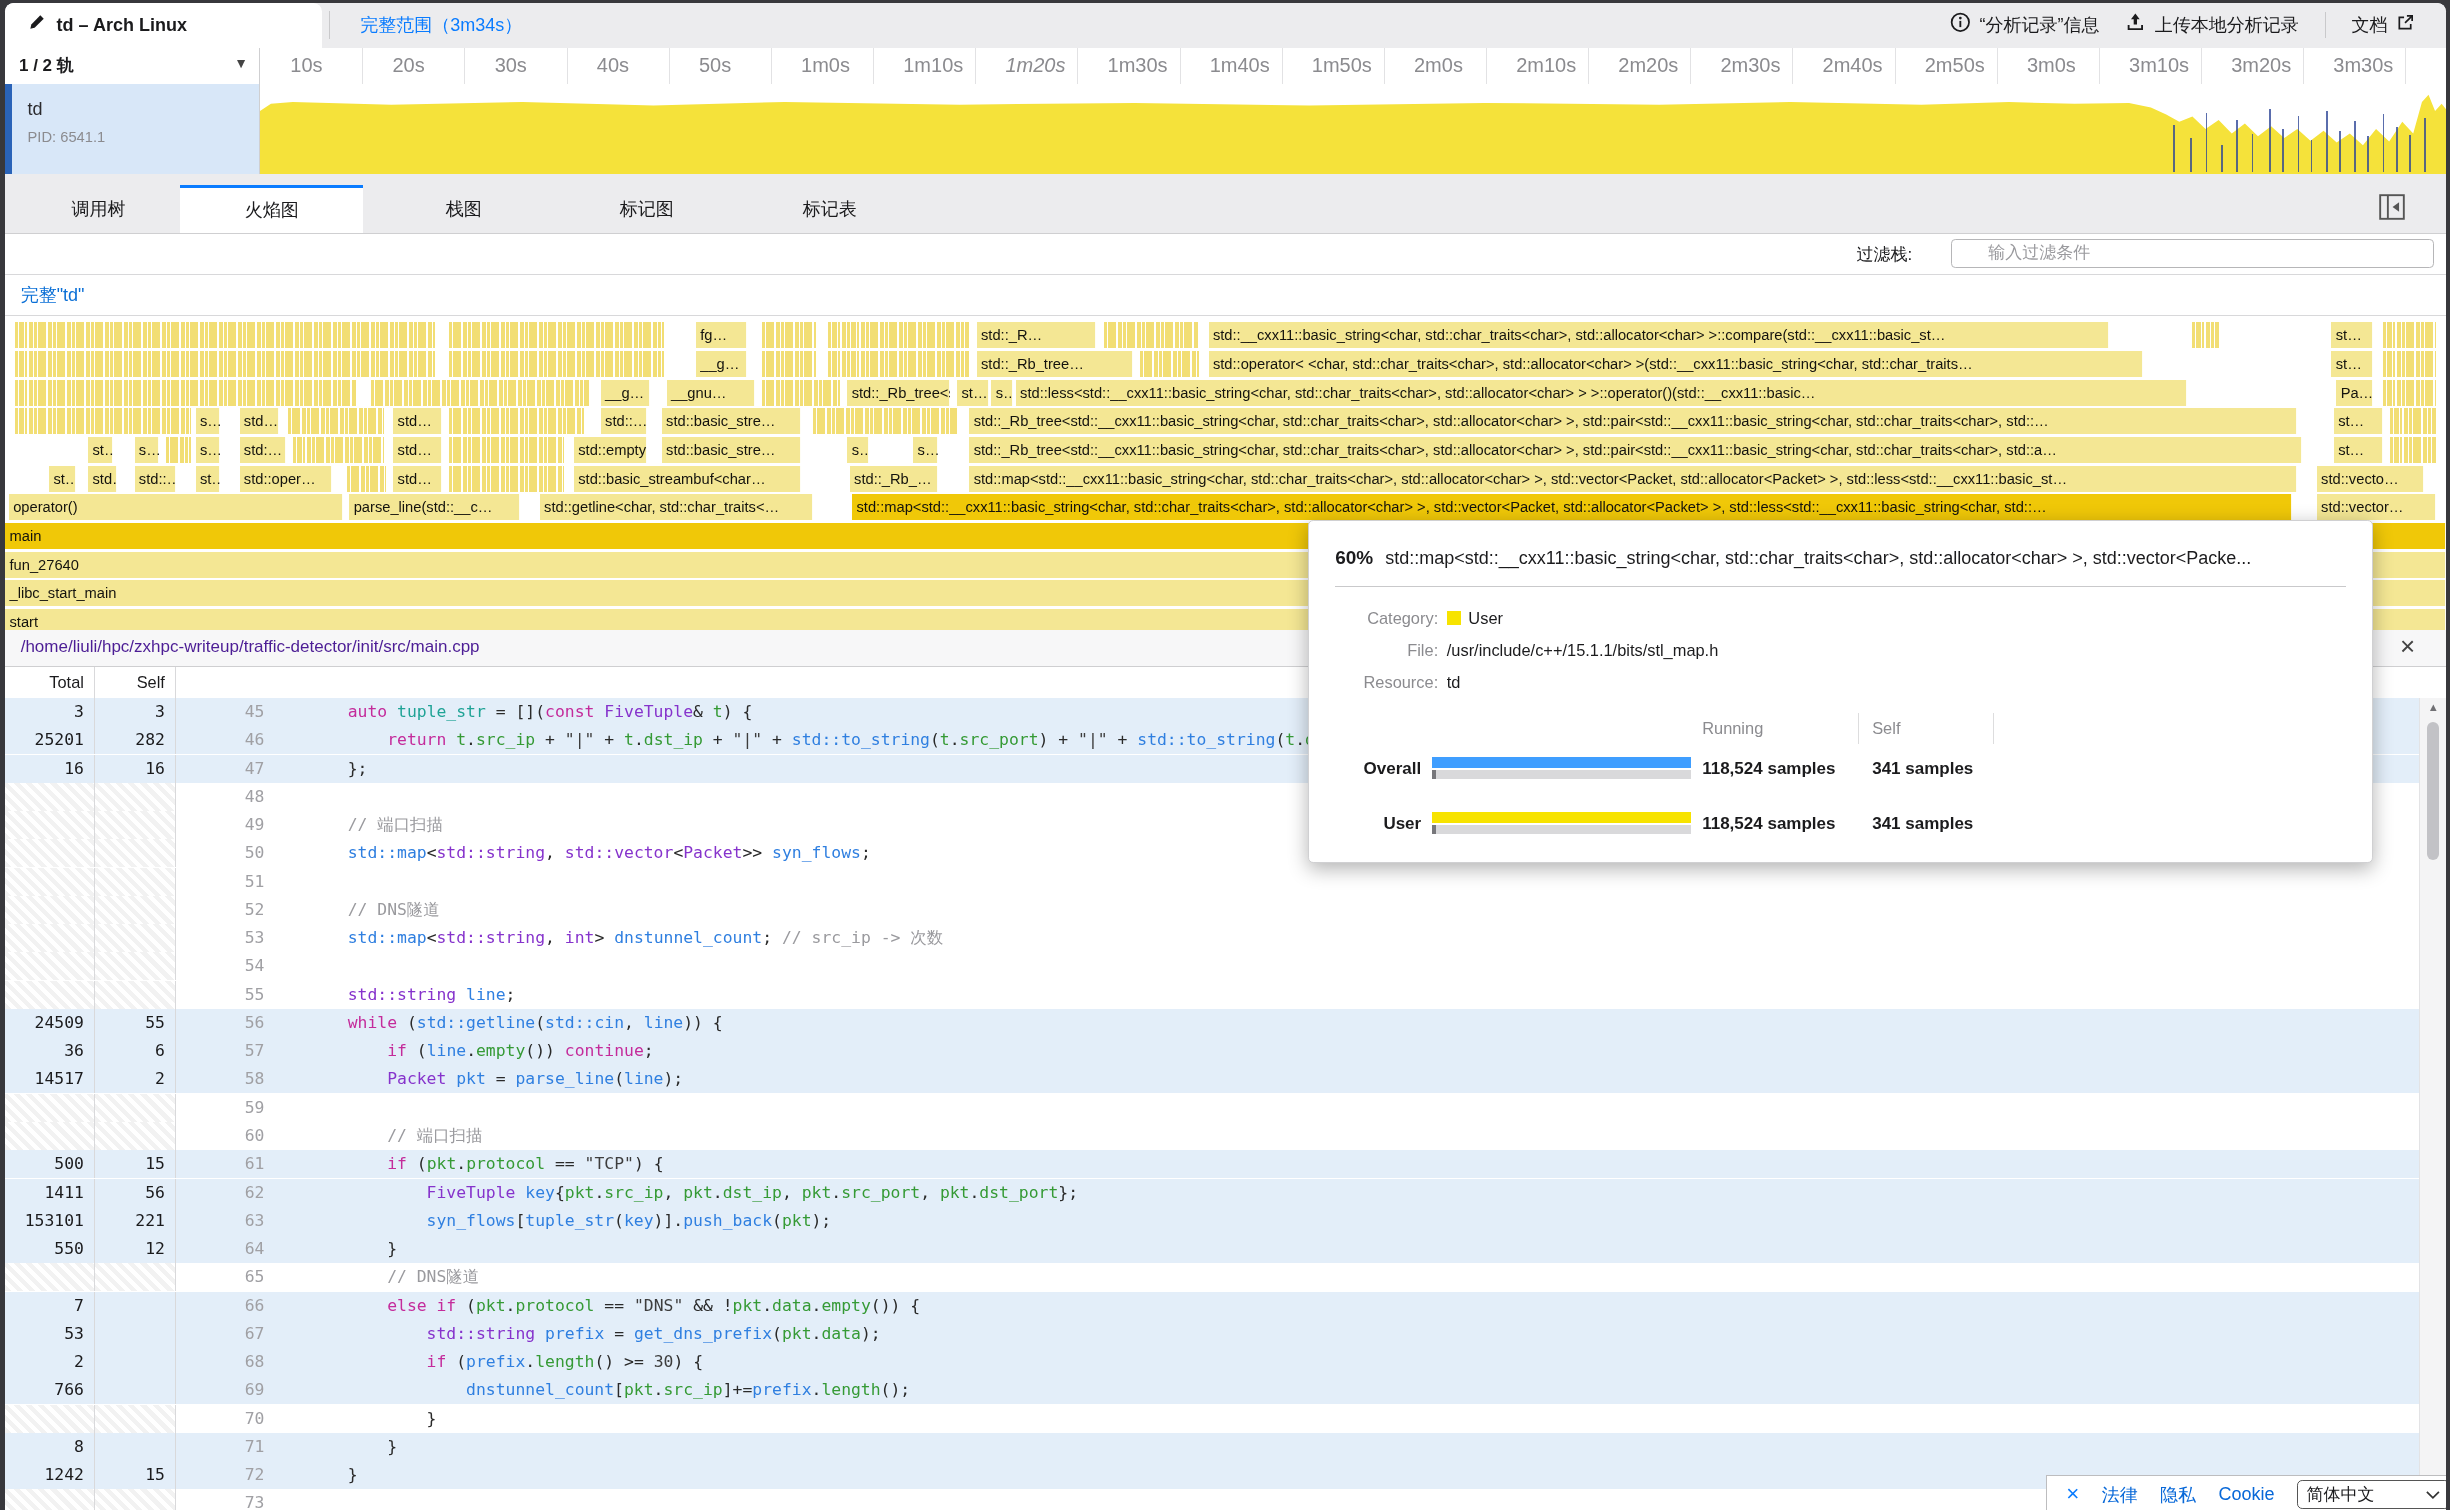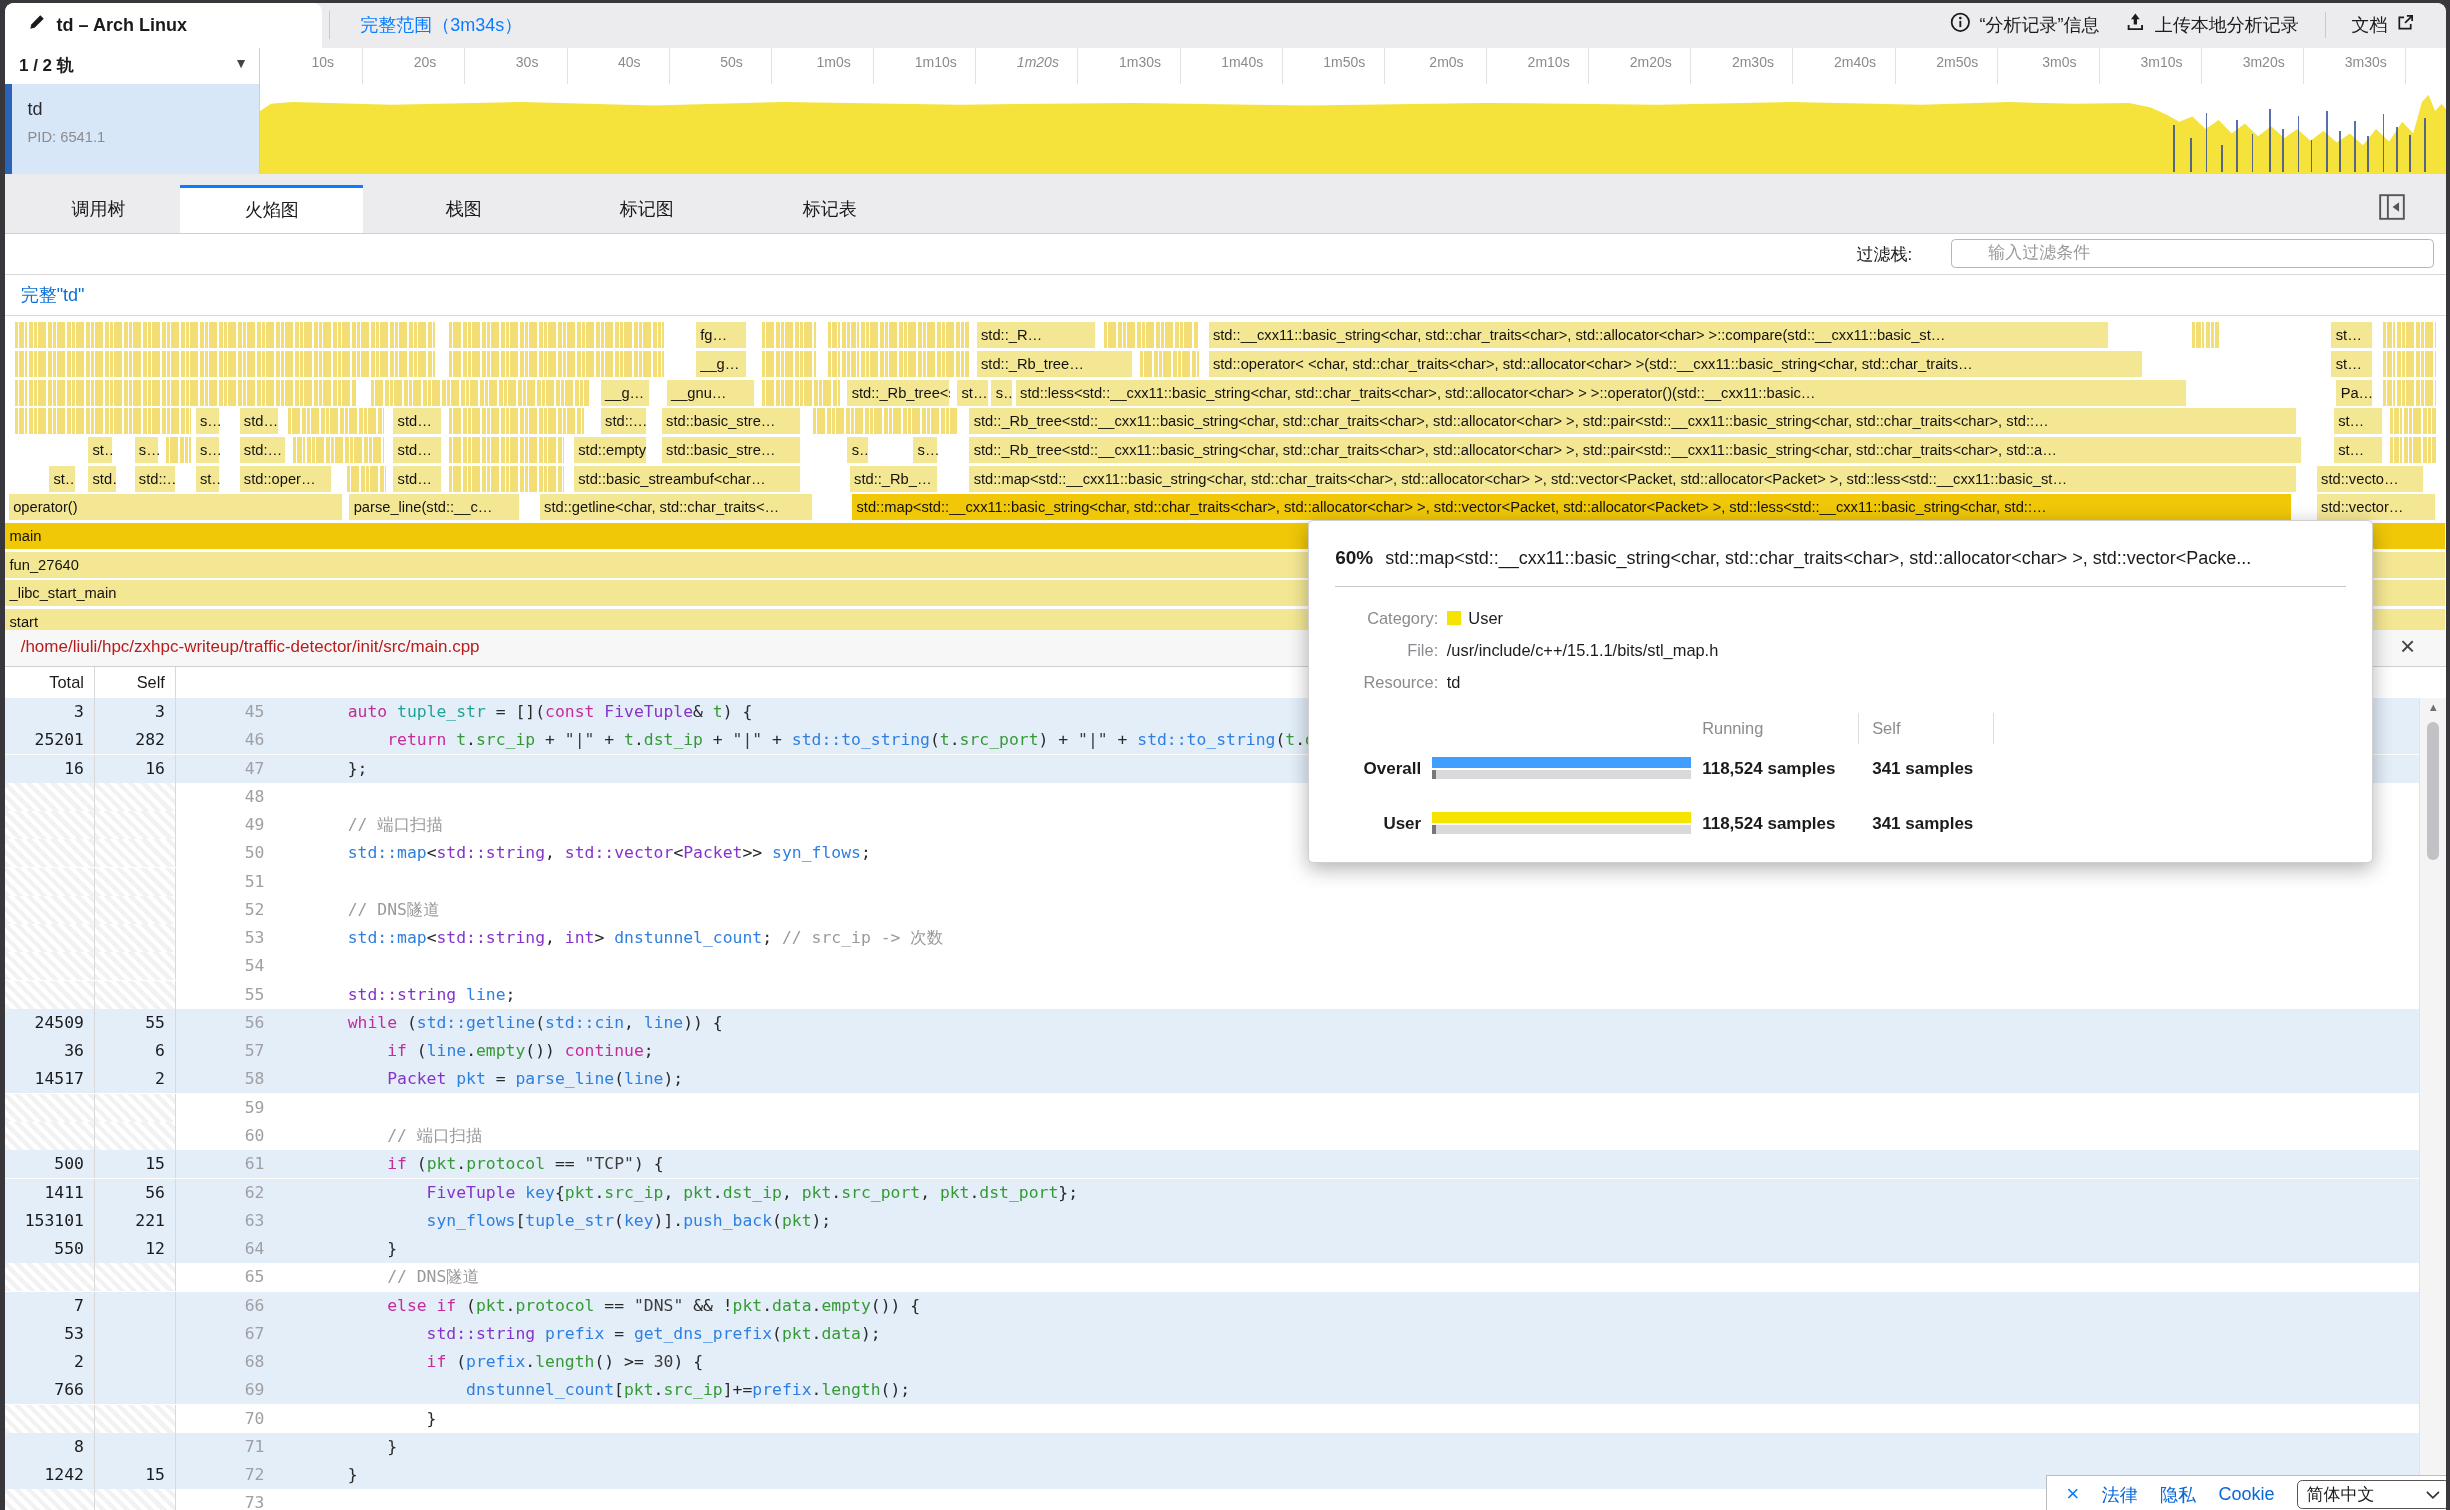--- a/index.html
+++ b/index.html
@@ -15,21 +15,21 @@
   .hdr-right{position:absolute;right:31px;top:0;height:45px;display:flex;align-items:center;gap:26px;font-size:18px;color:#1b1b1d;}
   .hdr-item{display:flex;align-items:center;gap:8.6px;cursor:pointer;}
   .hdr-vsep{width:0.9px;height:26px;background:#c9c9cb;}
   
   .ruler{position:absolute;left:0;top:45px;width:100%;height:36px;background:#fff;border-bottom:0.9px solid #cfcfd1;}
   .ruler-left{position:absolute;left:0;top:0;width:255px;height:36px;border-right:0.9px solid #cfcfd1;box-sizing:border-box;
     display:flex;align-items:center;font-size:17px;font-weight:bold;color:#1b1b1d;padding-left:13.8px;}
   .ruler-caret{position:absolute;left:229px;top:8.6px;font-size:13.8px;color:#444;}
   .ruler-ticks{position:absolute;left:255px;top:0;right:0;height:36px;overflow:hidden;}
   .tickline{position:absolute;top:0;width:0.9px;height:36px;background:#e2e2e4;}
-  .ticklabel{position:absolute;top:6.9px;width:65px;text-align:center;font-size:14px;color:#8b8b8f;}
+  .ticklabel{position:absolute;top:6.9px;width:65px;text-align:left;font-size:20px;color:#8b8b8f;}
   .track{position:absolute;left:0;top:81px;width:100%;height:90px;background:#fff;border-bottom:0.9px solid #cfcfd1;}
   .track-left{position:absolute;left:0;top:0;width:255px;height:90px;background:#d8e7f8;border-right:0.9px solid #cfcfd1;box-sizing:border-box;}
   .track-stripe{position:absolute;left:0;top:0;width:6.9px;height:90px;background:#2a63b8;}
   .track-name{position:absolute;left:22.4px;top:15.5px;font-size:18px;color:#2b2b2e;}
   .track-pid{position:absolute;left:22.4px;top:45px;font-size:14.7px;color:#8b8b8f;}
   .track-graph{position:absolute;left:255px;top:0;right:0;height:90px;overflow:hidden;}
   .track-graph svg{position:absolute;left:0;top:0;width:100%;height:100%;}
   .cpu-line{position:absolute;bottom:1.7px;width:1.7px;background:rgba(44,68,150,.78);}
   
   .tabzone{position:absolute;left:0;top:171px;width:100%;height:60px;background:#ececee;border-bottom:0.9px solid #cfcfd1;box-sizing:border-box;}
@@ -50,21 +50,21 @@
   
   .flame{position:absolute;left:0;top:314px;width:100%;height:313px;background:#fff;overflow:hidden;}
   .frow{position:absolute;left:0;width:100%;height:26px;}
   .fb{position:absolute;top:0;height:26px;background:#f4e794;box-shadow:inset -0.9px 0 0 #fff;
     font-size:14.7px;line-height:26px;color:#14130e;padding:0 4.3px;box-sizing:border-box;
     white-space:nowrap;overflow:hidden;cursor:pointer;}
   .fb.gold{background:#f0c808;}
   .fb.tex{background:repeating-linear-gradient(90deg,#f2de74 0px,#f2de74 2.6px,#fff 2.6px,#fff 4.3px,#f2de74 4.3px,#f2de74 8.6px,#fff 8.6px,#fff 9.5px);box-shadow:none;}
   
   .srchdr{position:absolute;left:0;top:627px;width:100%;height:37px;background:#f7f7f8;border-bottom:0.9px solid #cfcfd1;box-sizing:border-box;}
-  .srcpath{position:absolute;left:15.5px;top:7.8px;font-size:17px;color:#b91c1c;}
+  .srcpath{position:absolute;left:15.5px;top:7.8px;font-size:17px;color:#4c1d95;}
   .asm-label{position:absolute;right:79px;top:8.6px;font-size:16.4px;color:#444;font-family:"DejaVu Sans Mono",monospace;}
   .src-close{position:absolute;right:31px;top:1.7px;font-size:26px;color:#444;cursor:pointer;}
   .srcbody{position:absolute;left:0;top:664px;width:100%;height:847px;background:#fff;overflow:hidden;}
   .colhdr{position:absolute;left:0;top:0;width:100%;height:31px;font-size:16.4px;color:#333;}
   .codeline{position:absolute;left:0;width:100%;height:28.4px;}
   .codeline.hit{background:#e3eef9;}
   .c-total{position:absolute;left:0;top:0;width:90px;height:100%;text-align:right;padding-right:10.3px;box-sizing:border-box;
     border-right:0.9px solid #d9d9db;font-family:"DejaVu Sans Mono",monospace;font-size:16.4px;line-height:28.4px;color:#1b1b1d;}
   .c-self{position:absolute;left:90px;top:0;width:81px;height:100%;text-align:right;padding-right:10.3px;box-sizing:border-box;
     border-right:0.9px solid #d9d9db;font-family:"DejaVu Sans Mono",monospace;font-size:16.4px;line-height:28.4px;color:#1b1b1d;}

